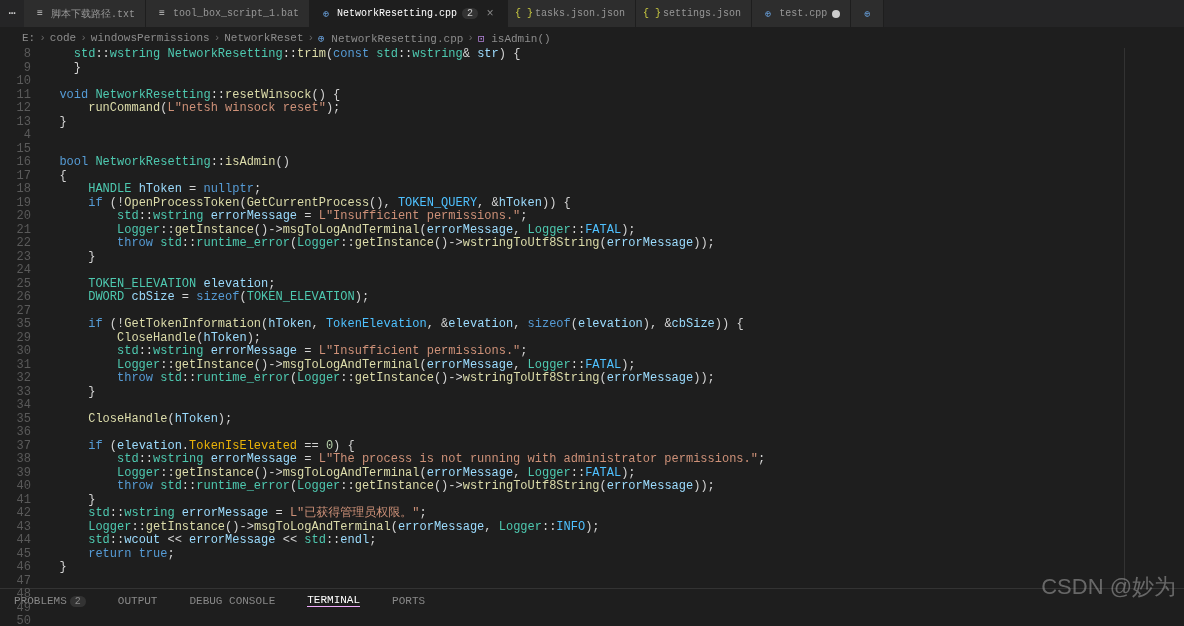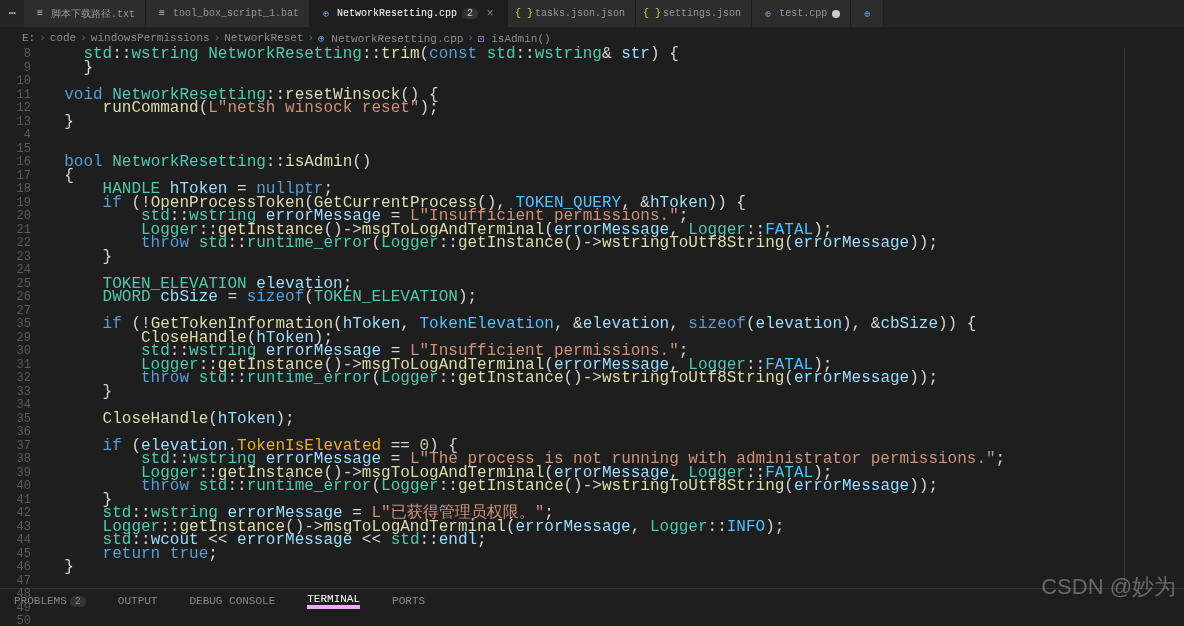--- a/index.html
+++ b/index.html
@@ -12,26 +12,26 @@
 .tab .ticon { width:12px; height:12px; display:flex; align-items:center; justify-content:center; font-size:10px; }
 .tab .close { width:14px; height:14px; color:#888; display:flex; align-items:center; justify-content:center; }
 .tab .dot { width:8px; height:8px; background:#ccc; border-radius:50%; }
 .badge { background:#333; color:#ccc; border-radius:8px; padding:0 5px; font-size:10px; }
 .more { width:24px; display:flex; align-items:center; justify-content:center; color:#ccc; }
 .bcrumb { display:flex; align-items:center; height:20px; padding-left:22px; background:#1e1e1e; color:#8c8c8c; font-size:11px; gap:4px; }
 .bcrumb .sep { color:#666; }
 .editor { display:flex; height:540px; position:relative; }
 .gutter { width:45px; text-align:right; padding-right:14px; color:#5a5a5a; font-size:12px; line-height:13.5px; user-select:none; }
 .gutter .ln { height:13.5px; }
-.code { flex:1; font-size:16px; line-height:13.5px; white-space:pre; position:relative; }
+.code { flex:1; font-size:12px; line-height:13.5px; white-space:pre; position:relative; }
 .cl { height:13.5px; }
 .minimap { width:60px; background:#1e1e1e; border-left:1px solid #333; }
 .panel { height:24px; background:#1e1e1e; border-top:1px solid #333; display:flex; align-items:center; padding:0 14px; gap:32px; font-size:11px; color:#888; }
 .panel .ptab { cursor:pointer; }
-.panel .ptab.active { color:#fff; border-bottom:4px solid #f0abfc; padding-bottom:0; }
+.panel .ptab.active { color:#fff; border-bottom:1px solid #f0abfc; padding-bottom:0; }
 .panel .pbadge { background:#333; border-radius:8px; padding:0 5px; font-size:10px; margin-left:3px; }
 .watermark { position:absolute; right:8px; bottom:24px; color:#999; font-size:22px; opacity:.6; pointer-events:none; font-family:Arial; }
 
 .kw{color:#569cd6}.ty{color:#4ec9b0}.fn{color:#dcdcaa}.va{color:#9cdcfe}.st{color:#ce9178}.nm{color:#b5cea8}.en{color:#4fc1ff}.pr{color:#eab308}
 .i-cpp{color:#659ad2}.i-txt{color:#c5c5c5}.i-bat{color:#c5c5c5}.i-json{color:#cbcb41}
 </style>
 </head>
 <body>
 
 <div class="tabs" id="tabbar">

